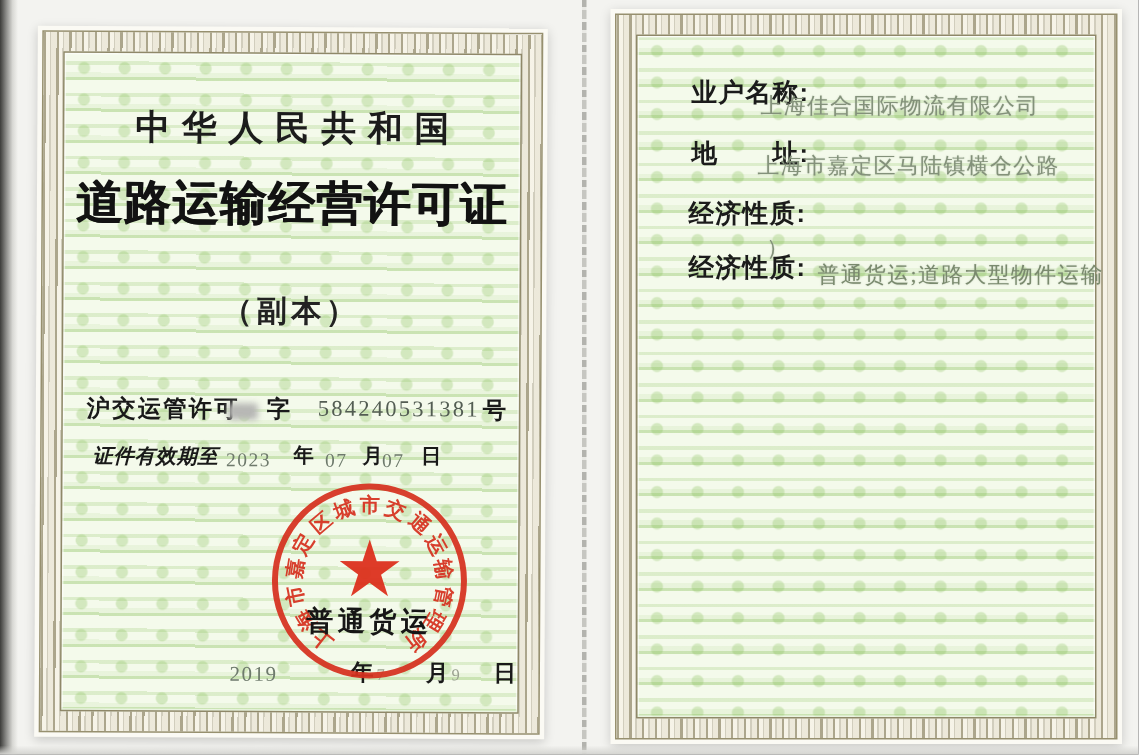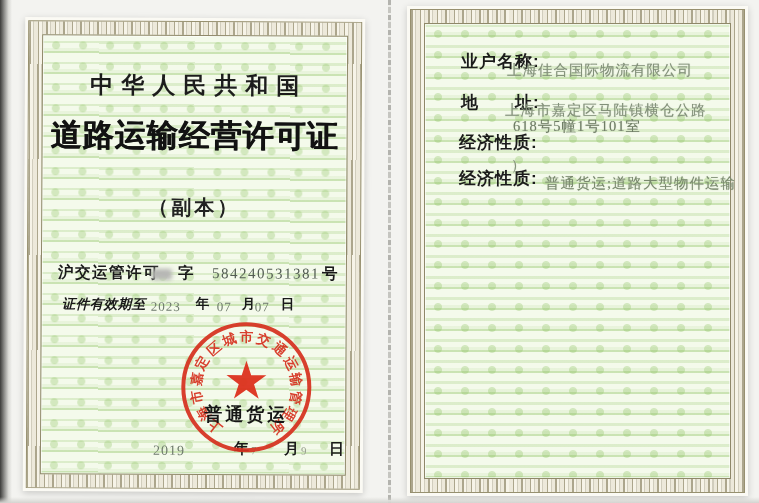--- a/index.html
+++ b/index.html
@@ -152,21 +152,20 @@
   <div class="page right">
     <div class="frame">
       <div class="inner"></div>
     </div>
 
     <div class="field-label f1l">业户名称:</div>
     <div class="field-value f1v">上海佳合国际物流有限公司</div>
 
     <div class="field-label f2l">地　　址:</div>
     <div class="field-value f2v1">上海市嘉定区马陆镇横仓公路</div>
-    <div class="field-value f2v2">618号5幢1号101室</div>
 
     <div class="field-label f3l">经济性质:</div>
     <div class="field-value f3v2">）</div>
 
     <div class="field-label f4l">经济性质:</div>
     <div class="field-value f4v1">普通货运;道路大型物件运输</div>
   </div>
 
   <div class="edge-bottom"></div>
 </div>

